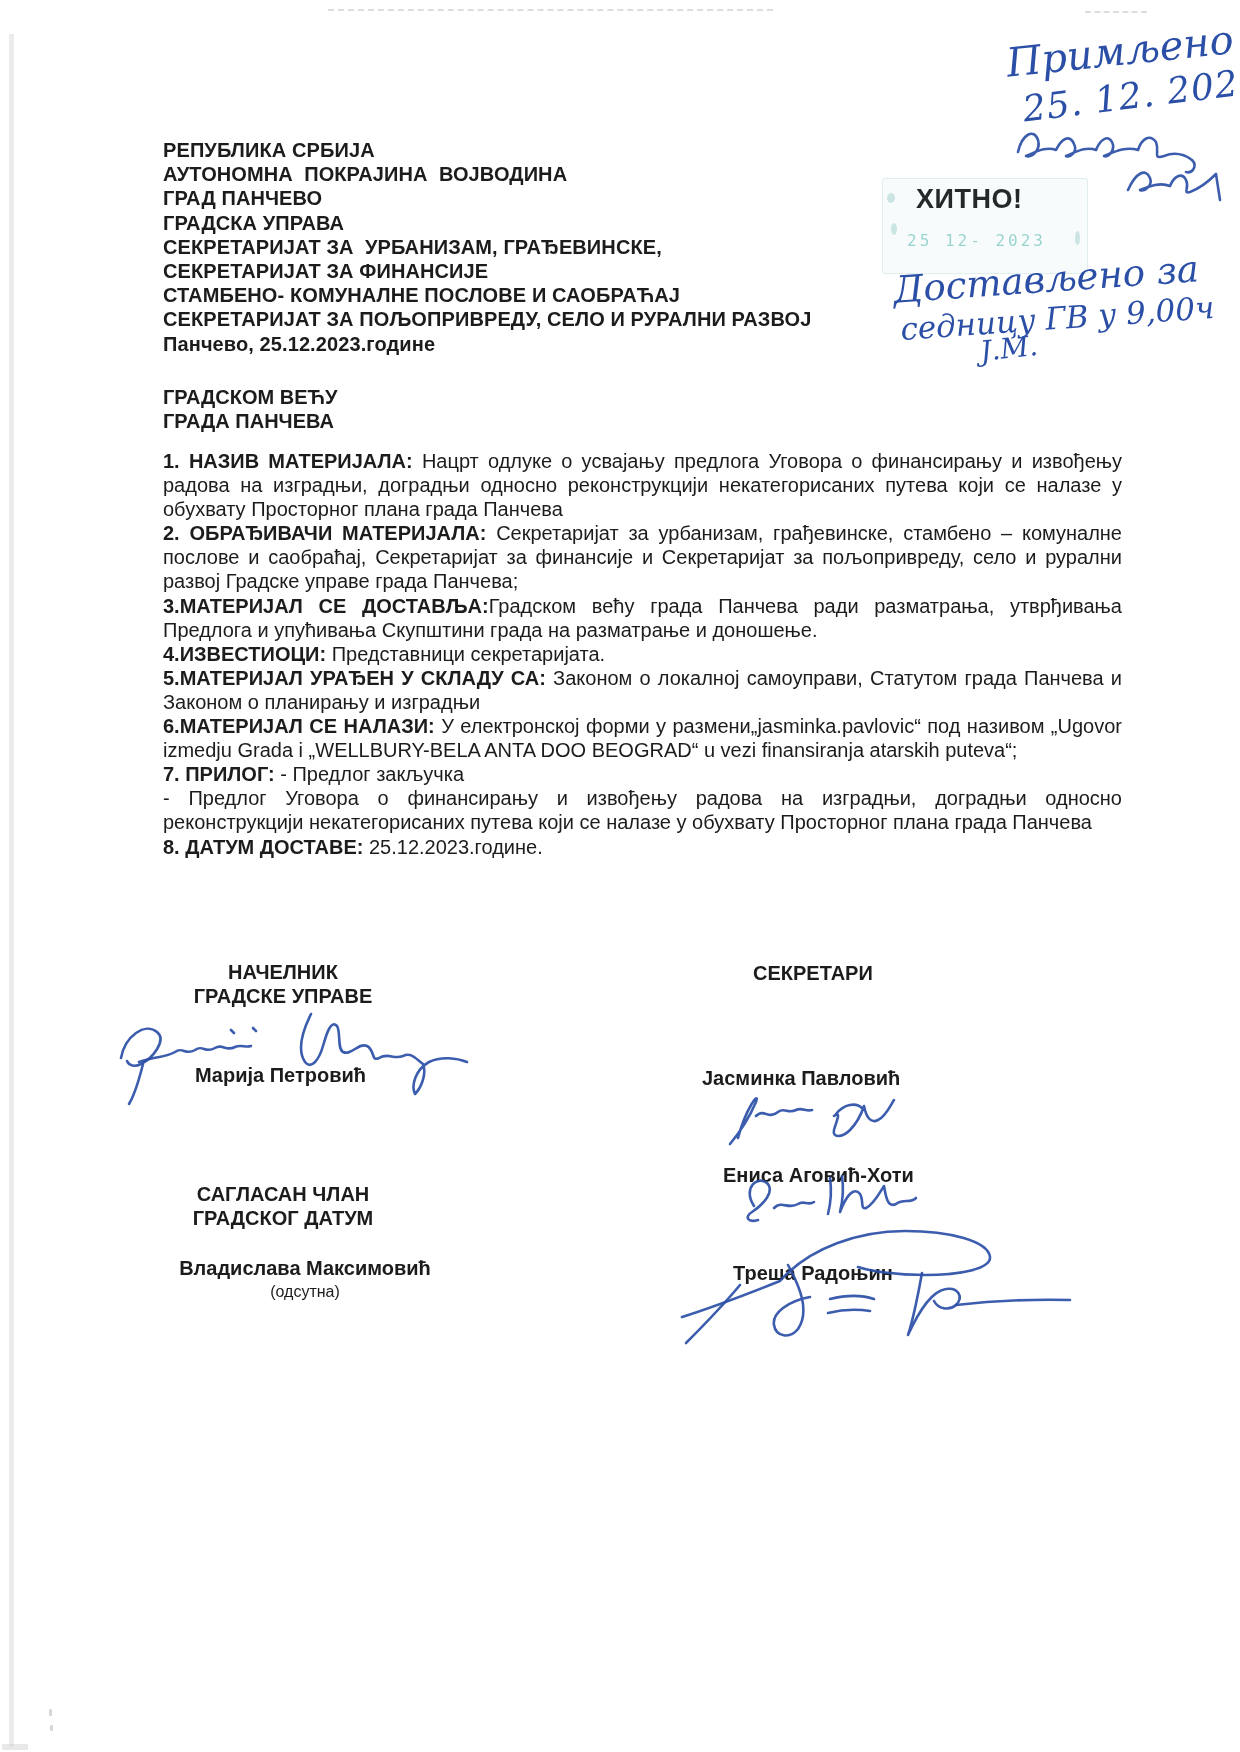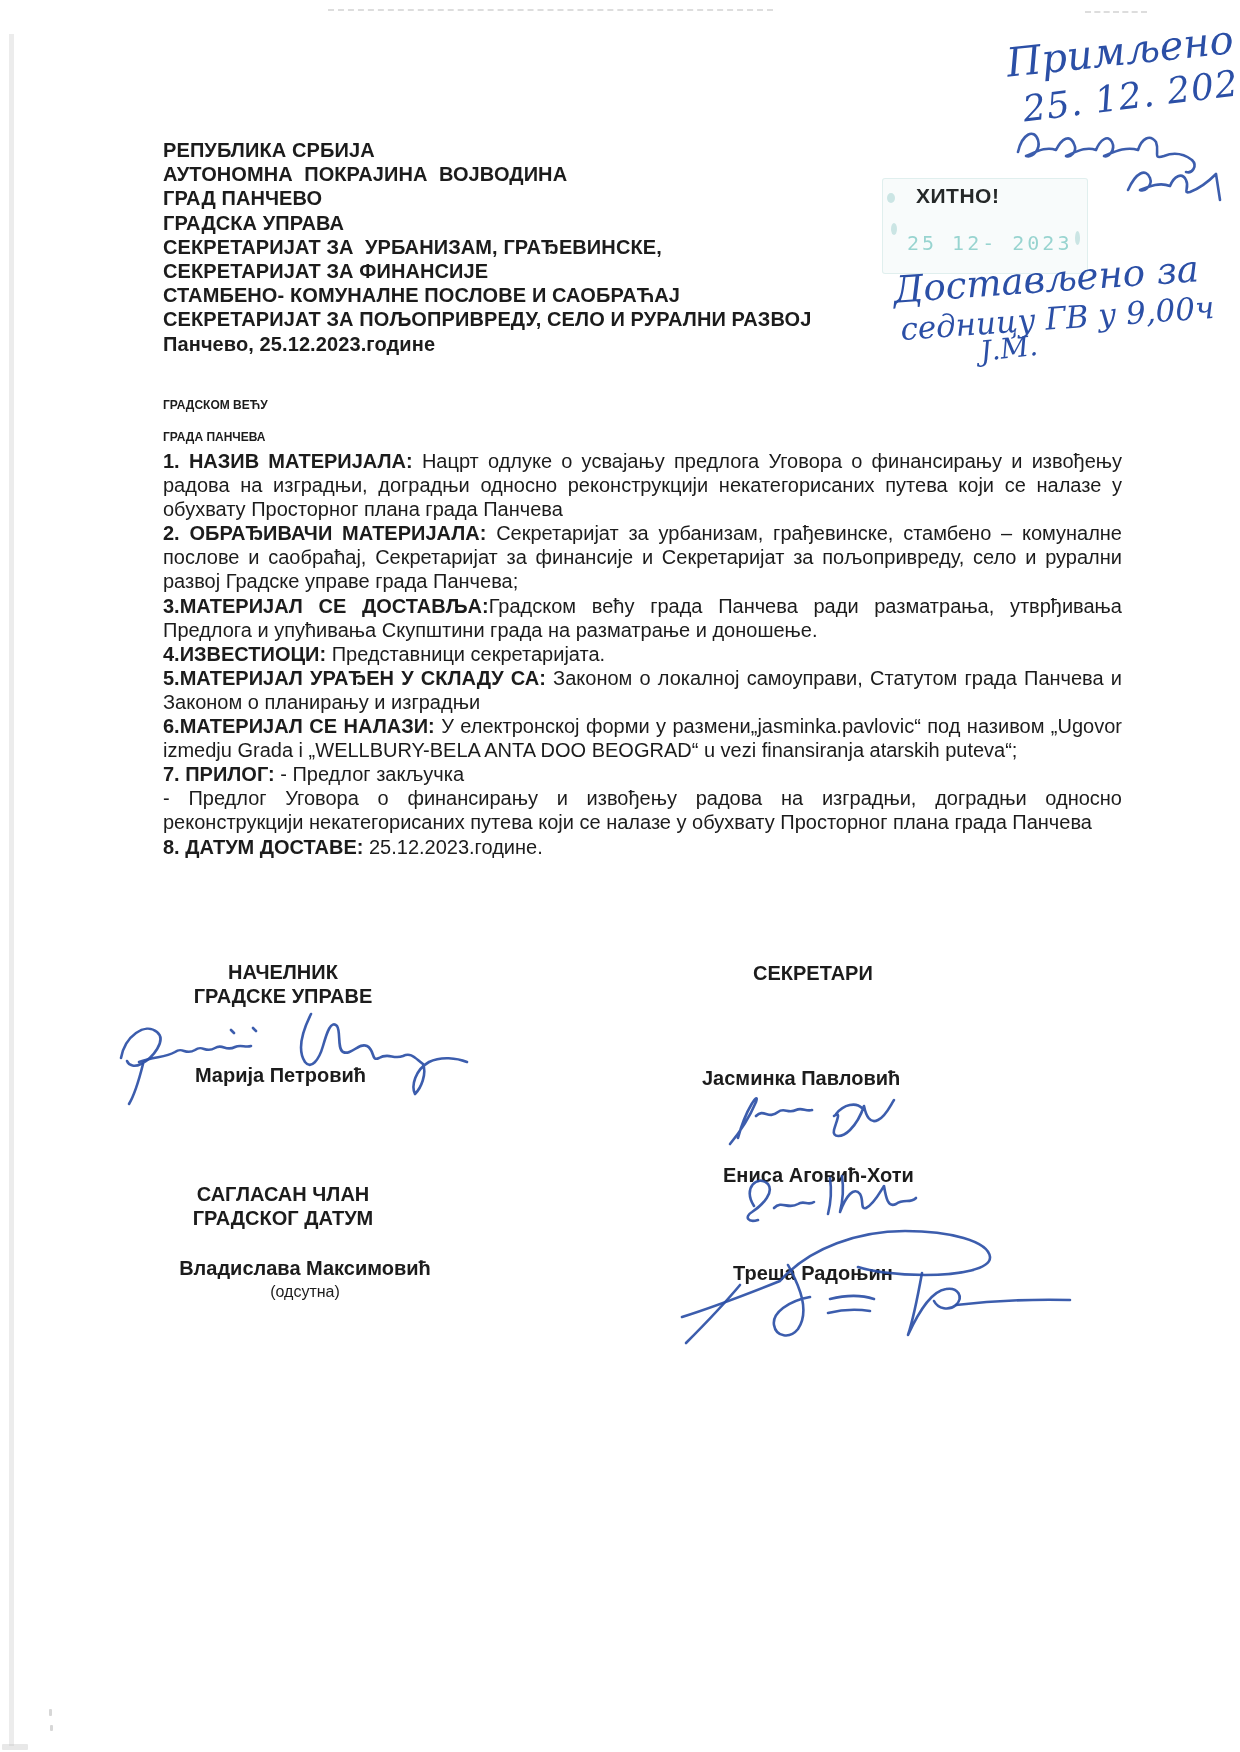--- a/index.html
+++ b/index.html
@@ -18,53 +18,53 @@
     color:var(--text);
   }
   
   .scan-dash{position:absolute;height:0;border-top:2px dashed #c2c2c2;opacity:.55;}
   .scan-strip{position:absolute;left:9px;top:34px;width:5px;height:1712px;background:#ececec;}
   .scan-dot{position:absolute;background:#c6c6c6;opacity:.7;border-radius:1px;}
   
   .letterhead{position:absolute;left:163px;top:138px;}
   .lh-line{font-weight:bold;font-size:20px;line-height:24.2px;white-space:pre;letter-spacing:.1px;}
   
-  .urgent{position:absolute;left:916px;top:184px;font-weight:bold;font-size:21px;letter-spacing:.5px;}
+  .urgent{position:absolute;left:916px;top:184px;font-weight:bold;font-size:27px;letter-spacing:.5px;}
   
   .stamp{
     position:absolute;left:882px;top:178px;width:204px;height:94px;
     background:rgba(150,205,200,0.07);
     border:1px solid rgba(140,200,195,0.22);
     border-radius:3px;
   }
   .stamp-date{
     position:absolute;left:24px;top:52px;
     font-family:"DejaVu Sans Mono",monospace;
-    font-size:20px;letter-spacing:3px;
+    font-size:16px;letter-spacing:3px;
     color:var(--stamp);opacity:.62;
     filter:blur(.4px);
     white-space:pre;
   }
   .stamp-speck{position:absolute;background:rgba(120,190,185,.35);border-radius:50%;}
   
   .hw{
     position:absolute;
     font-family:"DejaVu Serif","Liberation Serif",serif;
     font-style:italic;
     color:var(--ink);
     white-space:nowrap;
   }
   .hw-received1{left:1006px;top:28px;font-size:40px;transform:rotate(-6deg);}
   .hw-received2{left:1022px;top:74px;font-size:36px;transform:rotate(-7deg);letter-spacing:1px;}
   .hw-note1{left:893px;top:258px;font-size:37px;transform:rotate(-4deg);}
   .hw-note2{left:900px;top:300px;font-size:31px;transform:rotate(-4deg);}
   .hw-initials{left:980px;top:332px;font-size:28px;transform:rotate(-6deg);}
   
   .recipient{position:absolute;left:163px;top:385px;}
-  .recipient div{font-weight:bold;font-size:12px;line-height:24px;margin-top:8px;}
+  .recipient div{font-weight:bold;font-size:20px;line-height:24px;}
   
   .body-text{
     position:absolute;left:163px;top:449px;width:959px;
     font-size:20px;line-height:24.1px;text-align:justify;
   }
   .body-text p{margin:0;}
   
   .sig-title,.sig-name{position:absolute;font-weight:bold;font-size:20px;line-height:24px;}
   .centered{text-align:center;}
   .sig-status{font-weight:normal;font-size:16px;line-height:24px;}

